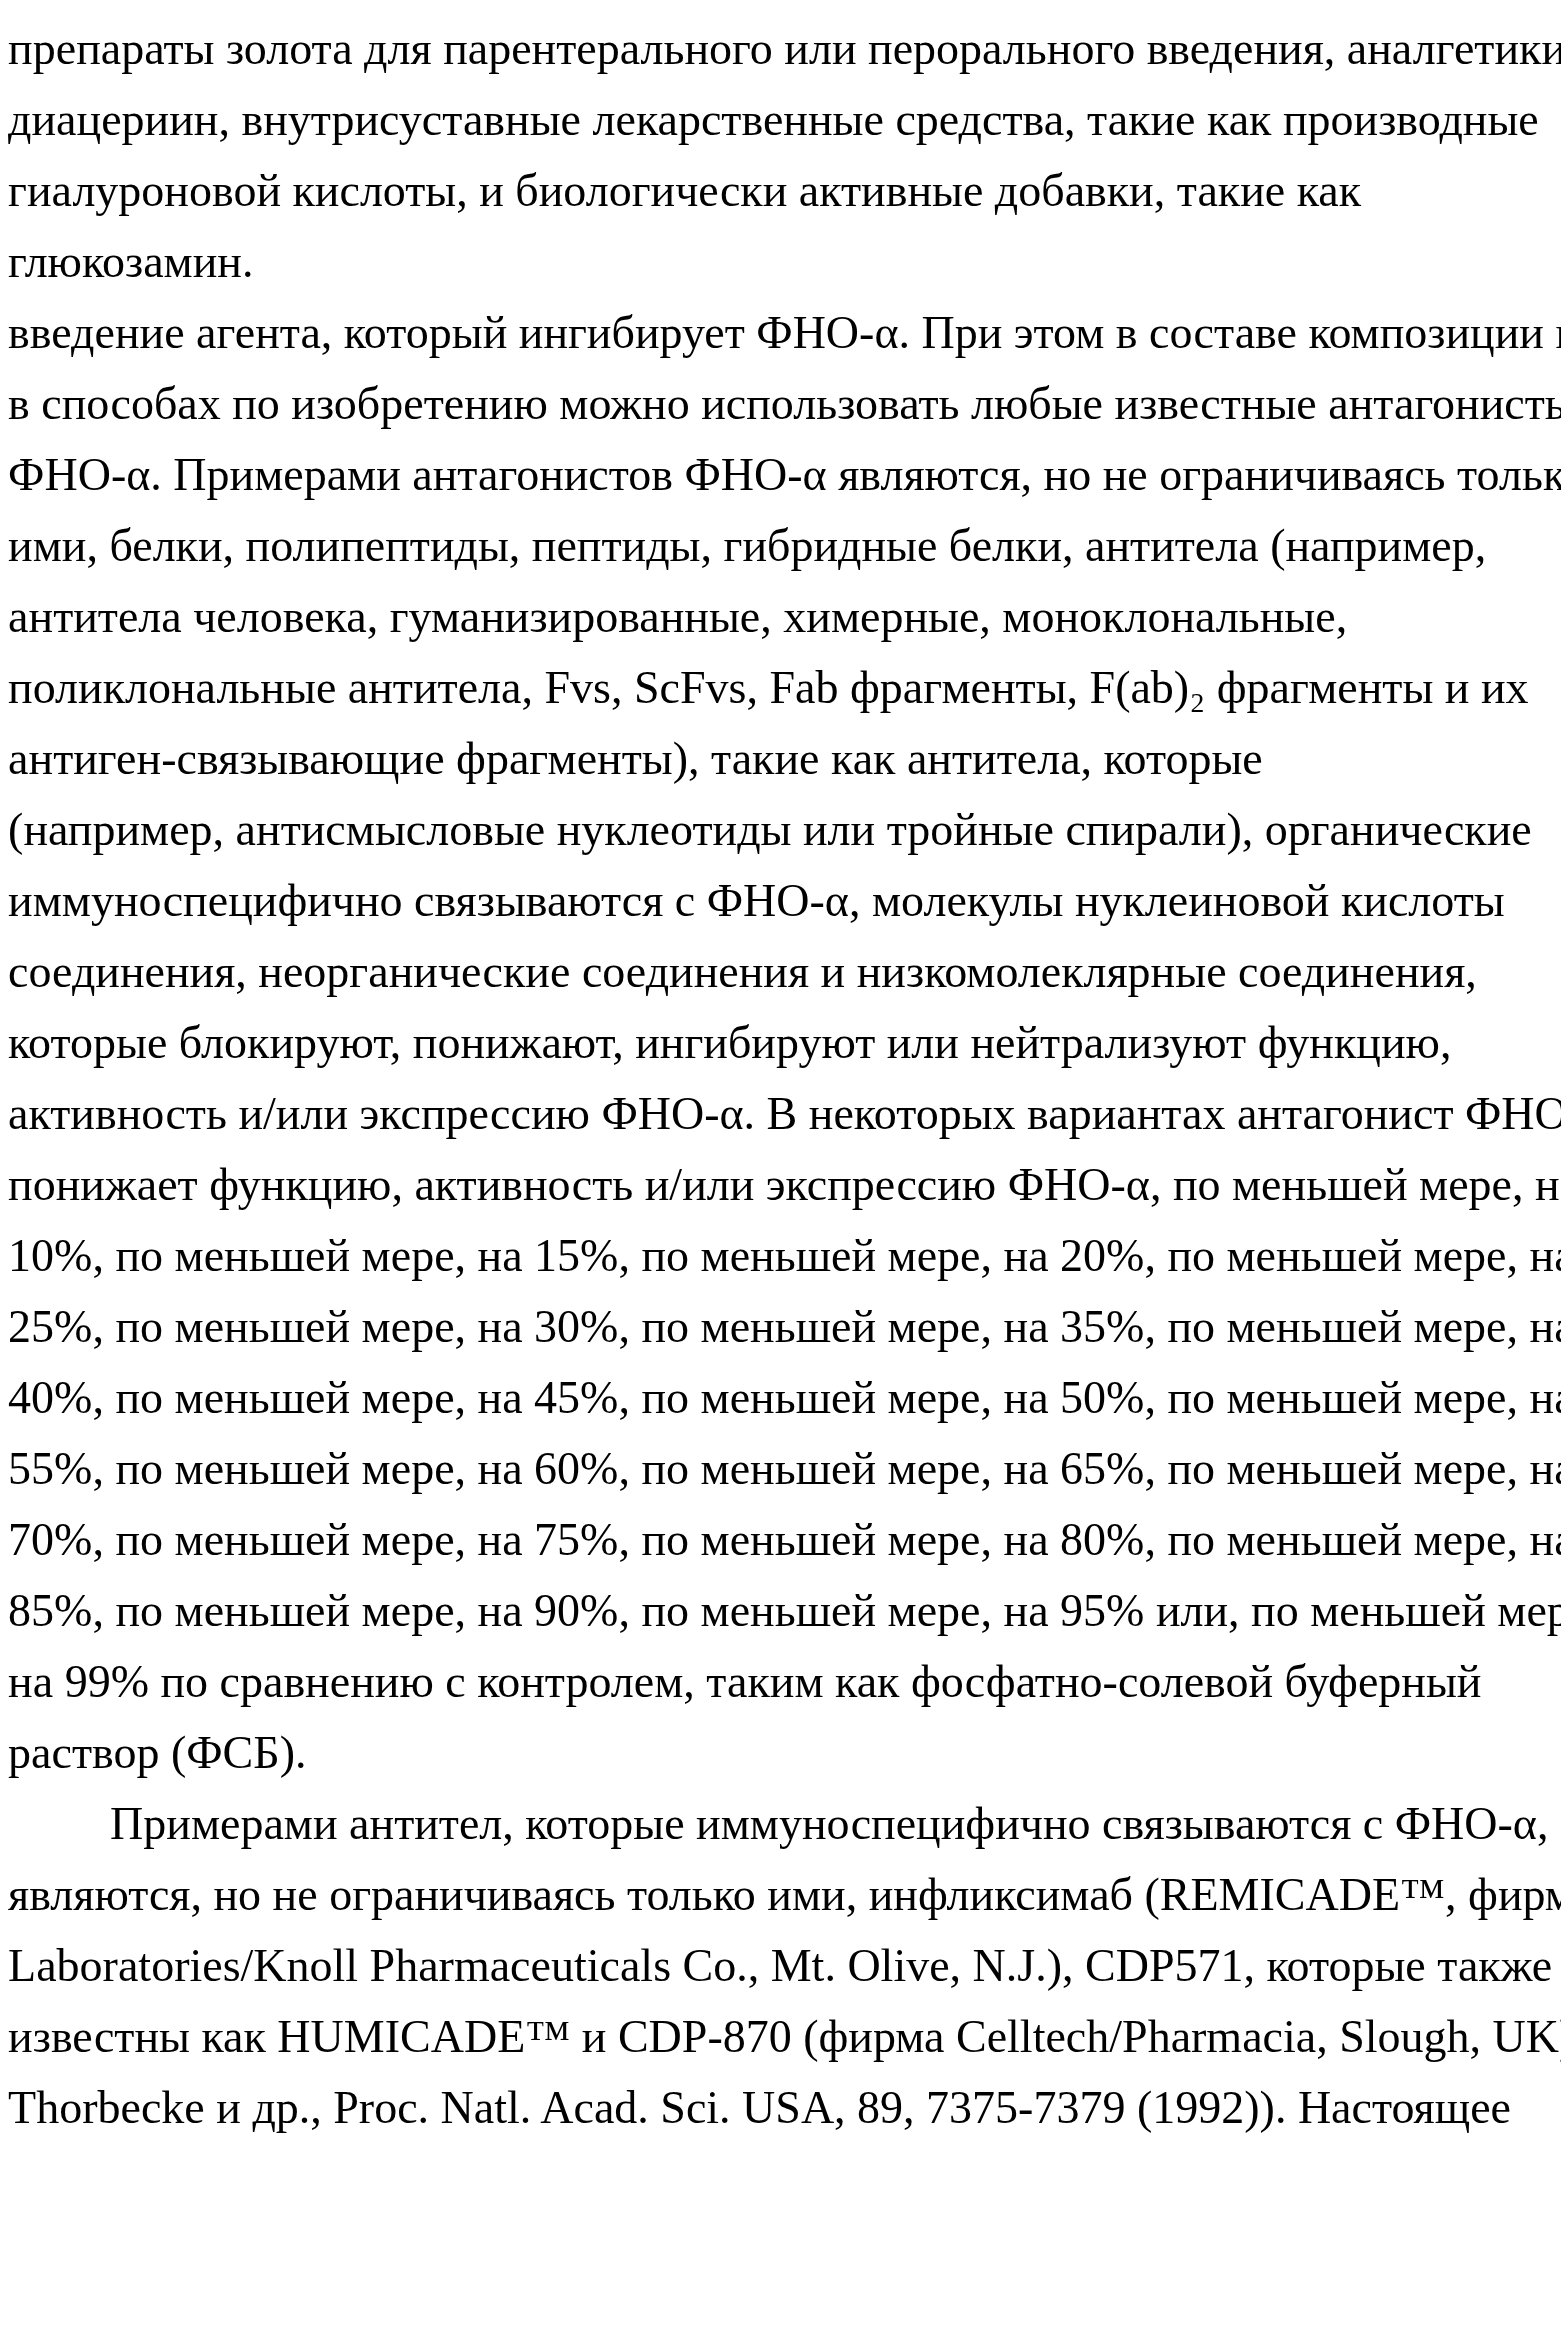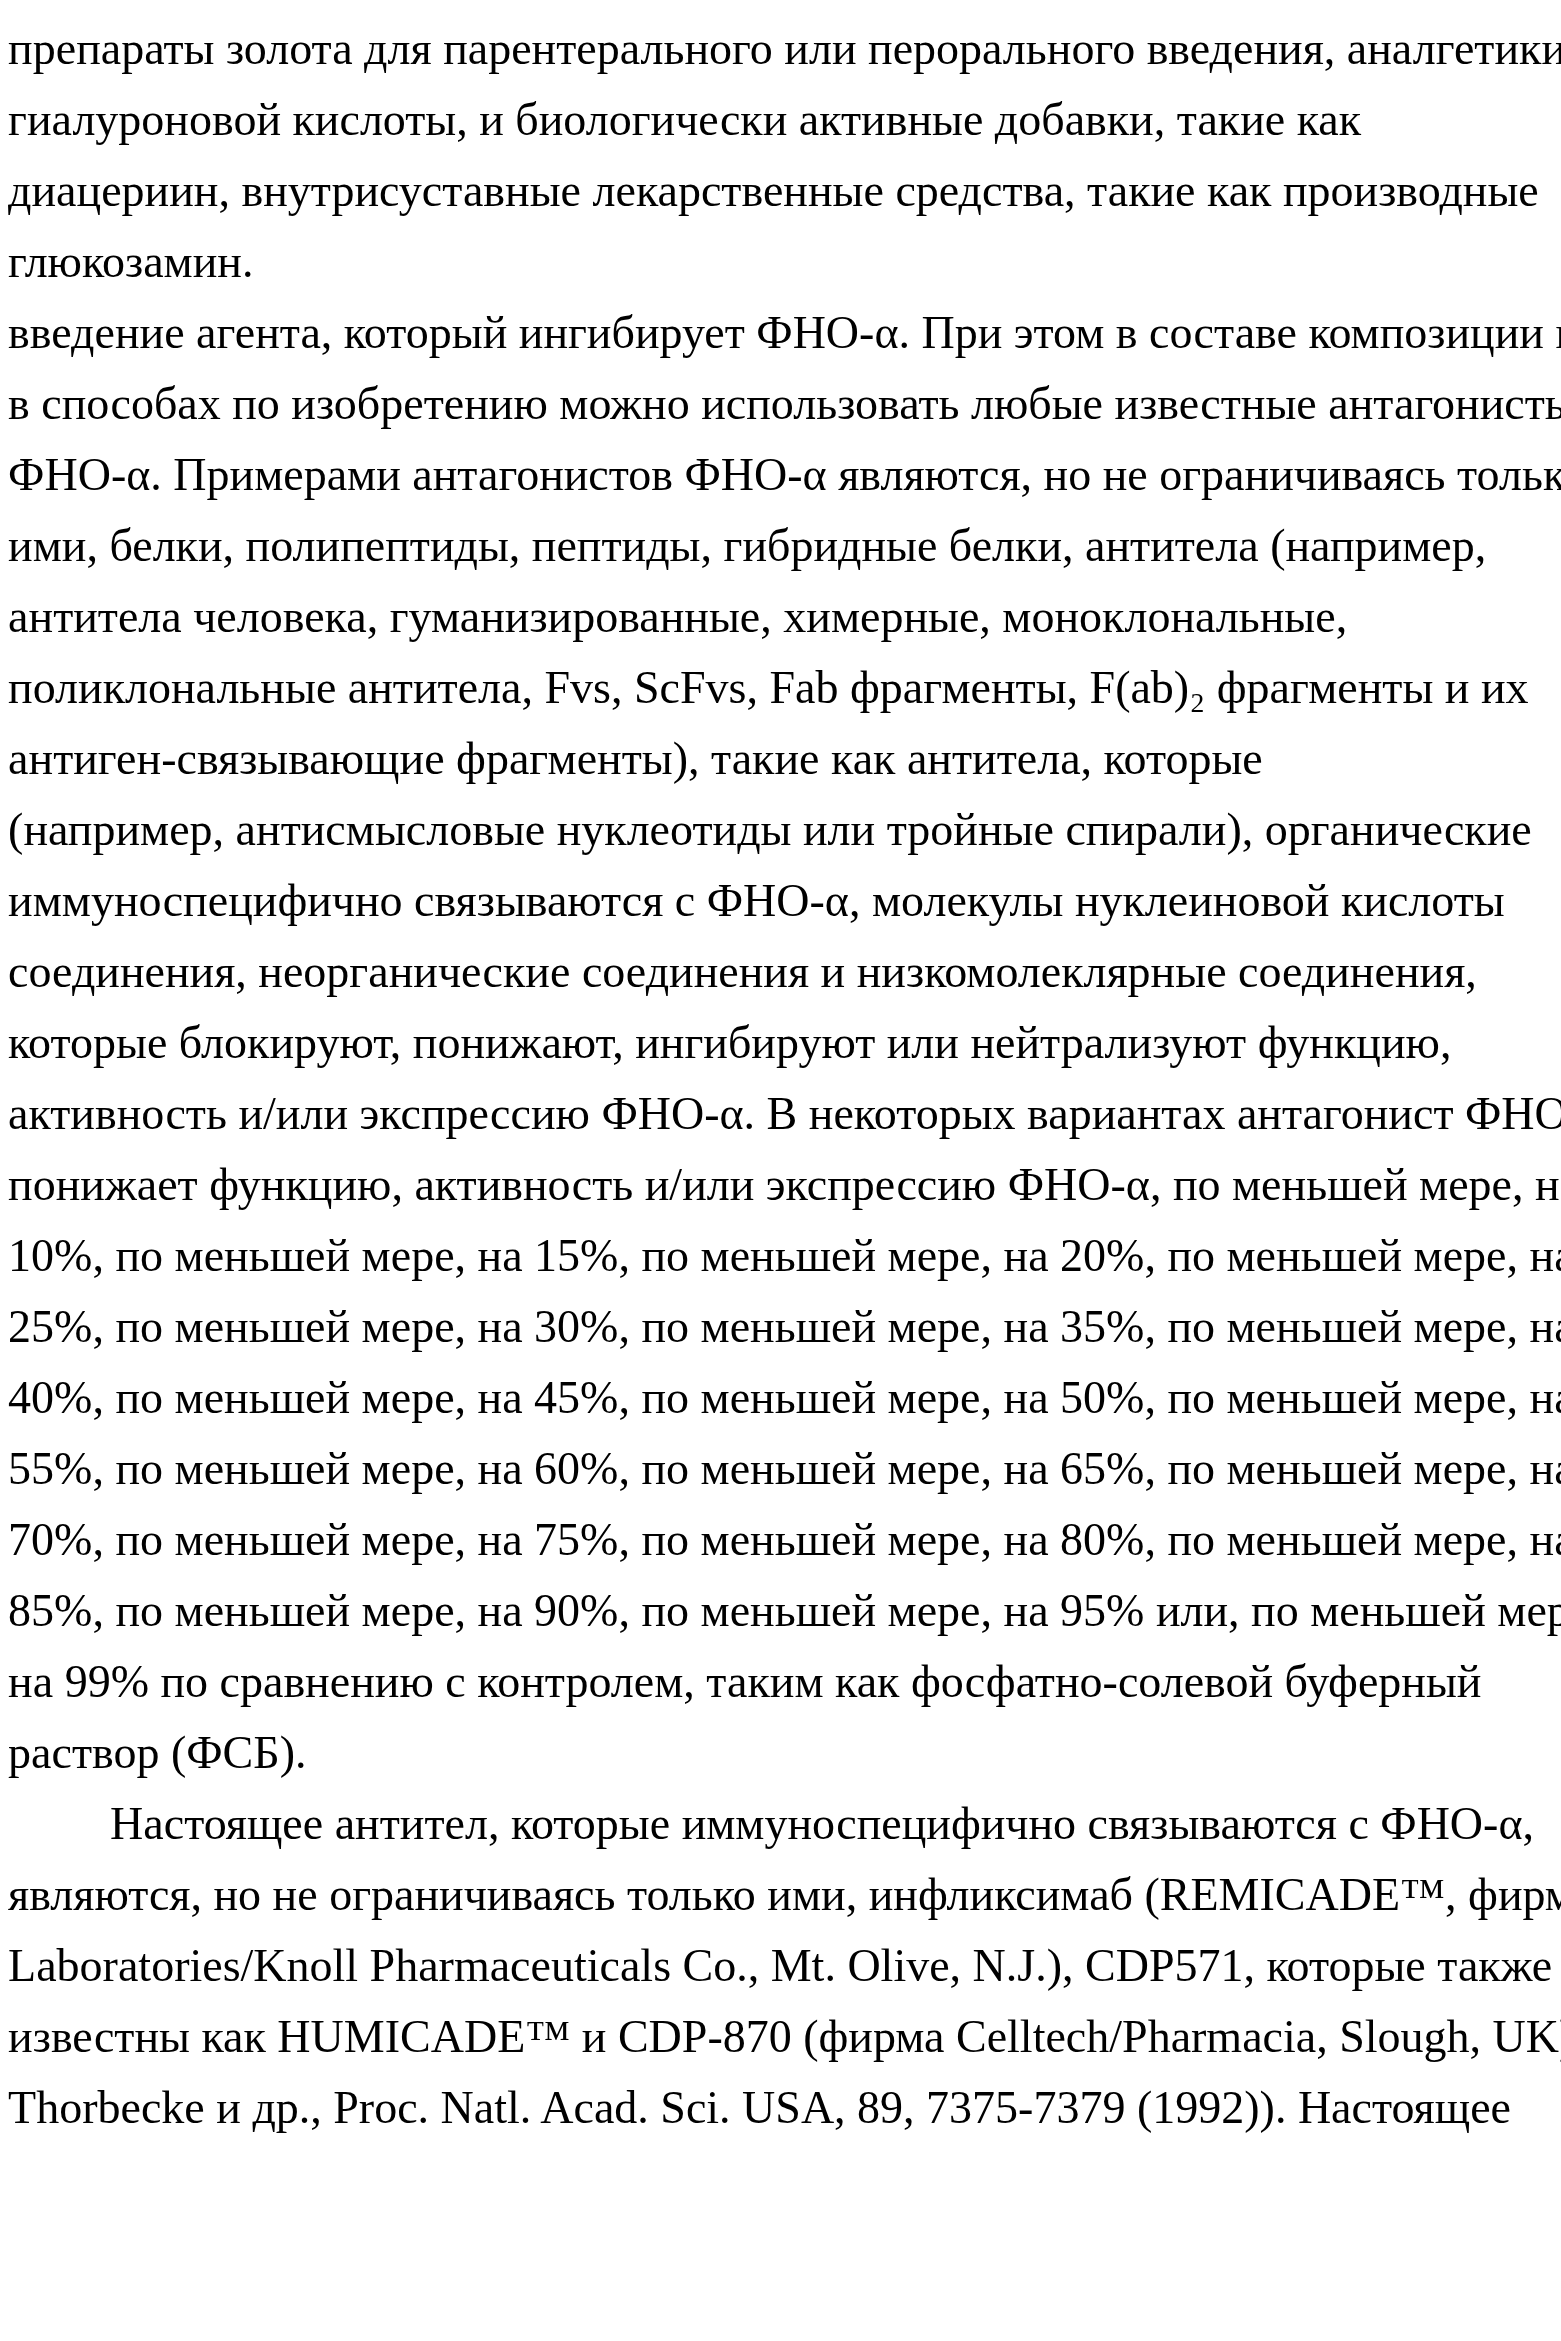--- a/index.html
+++ b/index.html
@@ -33,22 +33,22 @@
   .text-line.indent {
     padding-left: 102px;
   }
 </style>
 </head>
 <body>
 
 <div class="page">
   <div class="text-block" id="text-block">
       <div class="text-line">препараты золота для парентерального или перорального введения, аналгетики,</div>
+      <div class="text-line">диацериин, внутрисуставные лекарственные средства, такие как производные</div>
       <div class="text-line">гиалуроновой кислоты, и биологически активные добавки, такие как</div>
-      <div class="text-line">диацериин, внутрисуставные лекарственные средства, такие как производные</div>
       <div class="text-line">глюкозамин.</div>
       <div class="text-line">введение агента, который ингибирует ФНО-α. При этом в составе композиции и</div>
       <div class="text-line">в способах по изобретению можно использовать любые известные антагонисты</div>
       <div class="text-line">ФНО-α. Примерами антагонистов ФНО-α являются, но не ограничиваясь только</div>
       <div class="text-line">ими, белки, полипептиды, пептиды, гибридные белки, антитела (например,</div>
       <div class="text-line">антитела человека, гуманизированные, химерные, моноклональные,</div>
       <div class="text-line">поликлональные антитела, Fvs, ScFvs, Fab фрагменты, F(ab)₂ фрагменты и их</div>
       <div class="text-line">антиген-связывающие фрагменты), такие как антитела, которые</div>
       <div class="text-line">(например, антисмысловые нуклеотиды или тройные спирали), органические</div>
       <div class="text-line">иммуноспецифично связываются с ФНО-α, молекулы нуклеиновой кислоты</div>
@@ -57,20 +57,20 @@
       <div class="text-line">активность и/или экспрессию ФНО-α. В некоторых вариантах антагонист ФНО-α</div>
       <div class="text-line">понижает функцию, активность и/или экспрессию ФНО-α, по меньшей мере, на</div>
       <div class="text-line">10%, по меньшей мере, на 15%, по меньшей мере, на 20%, по меньшей мере, на</div>
       <div class="text-line">25%, по меньшей мере, на 30%, по меньшей мере, на 35%, по меньшей мере, на</div>
       <div class="text-line">40%, по меньшей мере, на 45%, по меньшей мере, на 50%, по меньшей мере, на</div>
       <div class="text-line">55%, по меньшей мере, на 60%, по меньшей мере, на 65%, по меньшей мере, на</div>
       <div class="text-line">70%, по меньшей мере, на 75%, по меньшей мере, на 80%, по меньшей мере, на</div>
       <div class="text-line">85%, по меньшей мере, на 90%, по меньшей мере, на 95% или, по меньшей мере,</div>
       <div class="text-line">на 99% по сравнению с контролем, таким как фосфатно-солевой буферный</div>
       <div class="text-line">раствор (ФСБ).</div>
-      <div class="text-line indent">Настоящее антител, которые иммуноспецифично связываются с ФНО-α,</div>
+      <div class="text-line indent">Примерами антител, которые иммуноспецифично связываются с ФНО-α,</div>
       <div class="text-line">являются, но не ограничиваясь только ими, инфликсимаб (REMICADE™, фирма</div>
       <div class="text-line">Laboratories/Knoll Pharmaceuticals Co., Mt. Olive, N.J.), CDP571, которые также</div>
       <div class="text-line">известны как HUMICADE™ и CDP-870 (фирма Celltech/Pharmacia, Slough, UK),</div>
       <div class="text-line">Thorbecke и др., Proc. Natl. Acad. Sci. USA, 89, 7375-7379 (1992)). Настоящее</div>
     </div>
 </div>
 
 
 </body></html>

